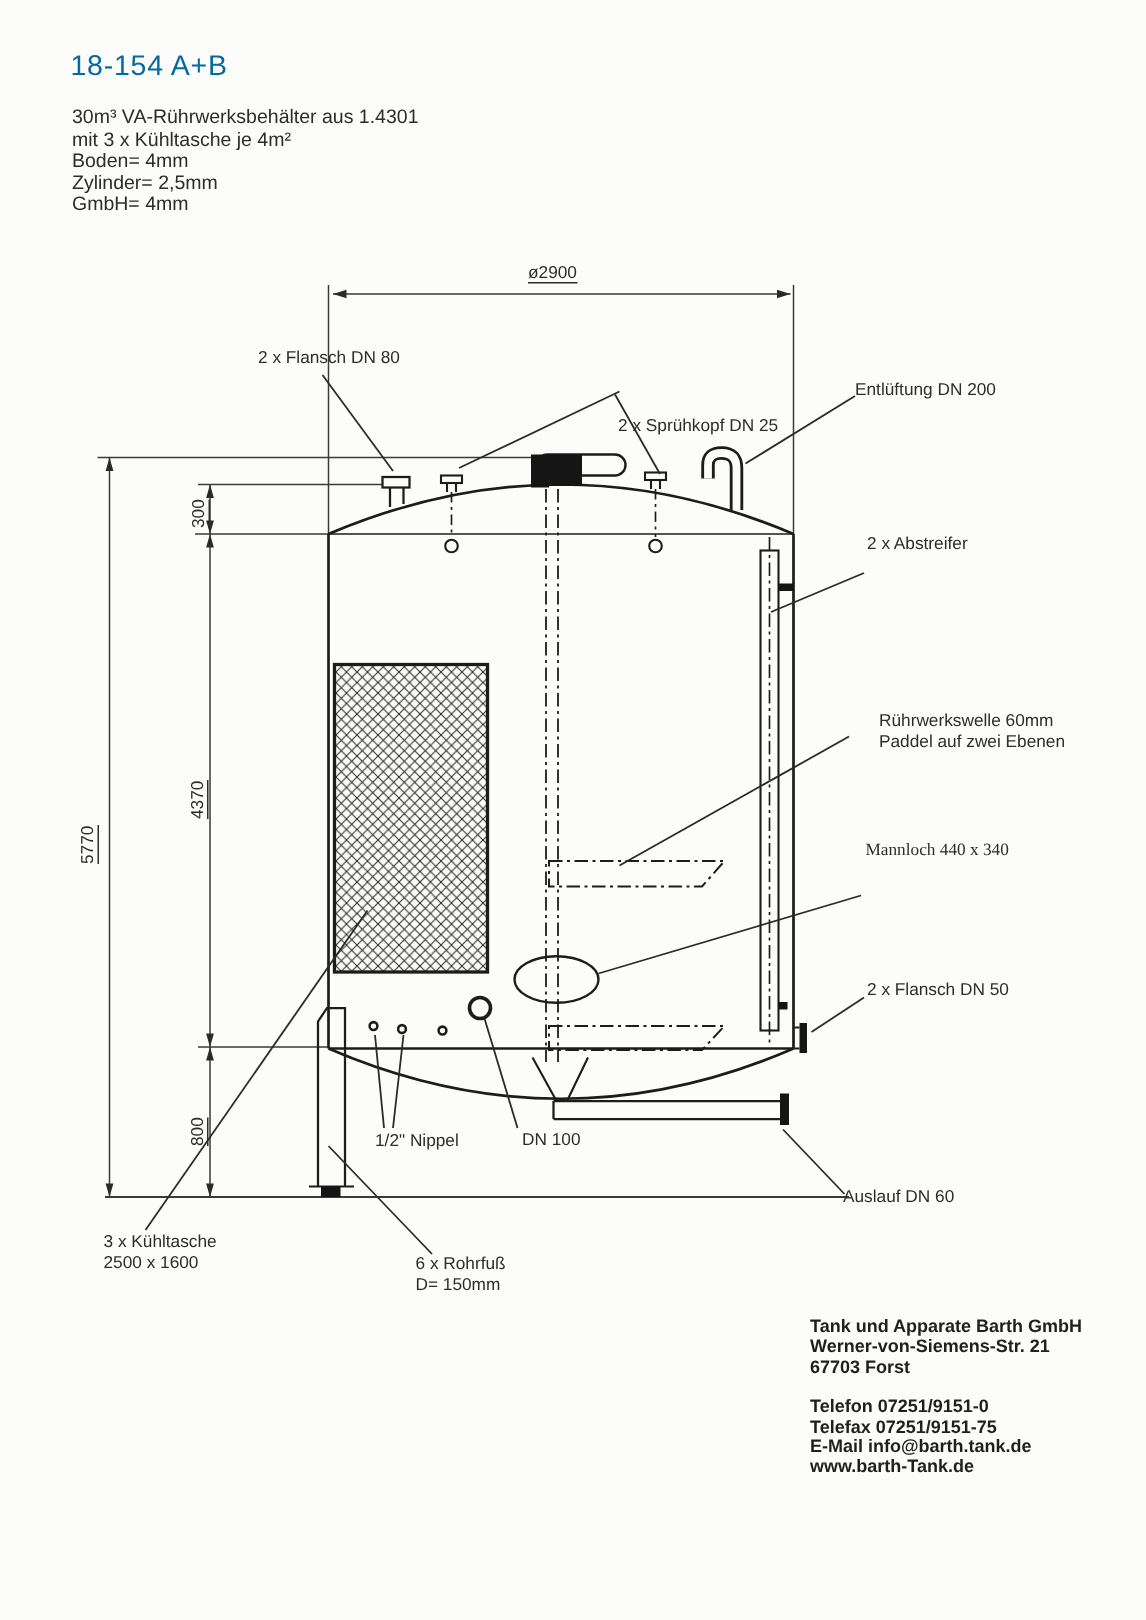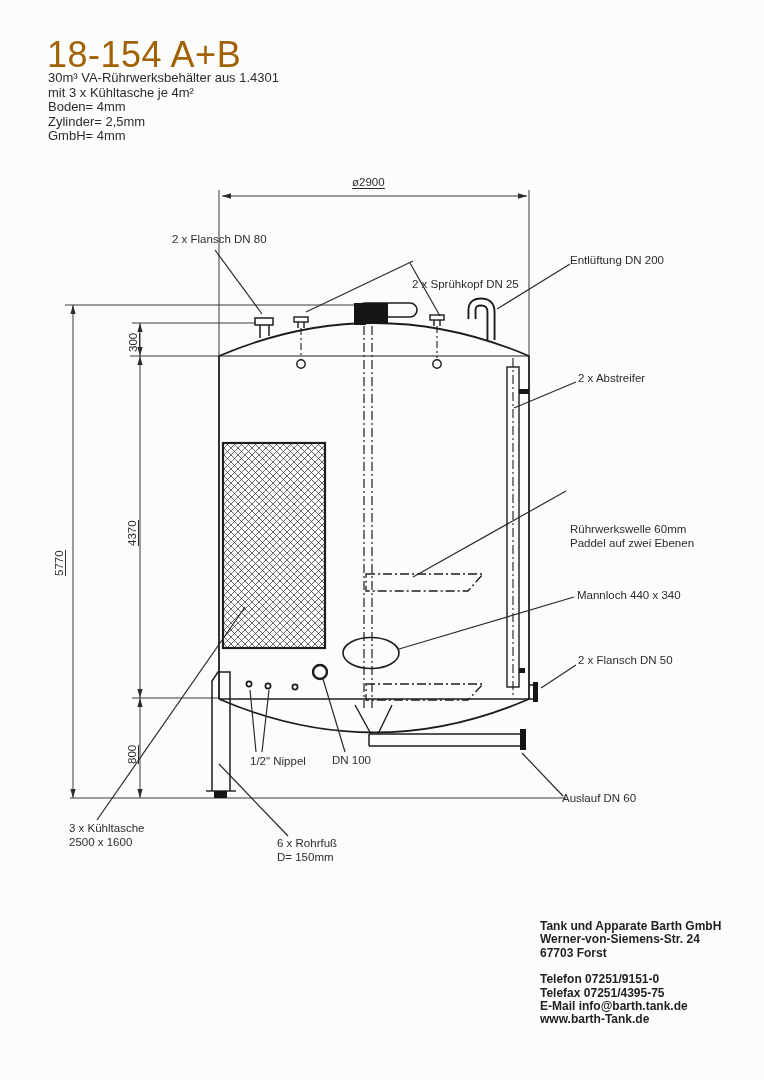--- a/index.html
+++ b/index.html
@@ -3,23 +3,23 @@
 <meta charset="utf-8">
 <style>
   html,body{margin:0;padding:0;background:#e8e8e8;}
   #canvas{position:relative;width:764px;height:1080px;background:#fcfcfa;overflow:hidden;
           font-family:"Liberation Sans", sans-serif;color:#222;}
   svg{position:absolute;left:0;top:0;}
   .lbl{position:absolute;font-size:11.5px;line-height:14px;color:#2c2c2c;white-space:nowrap;}
   .dimtxt{position:absolute;font-size:11.5px;color:#2c2c2c;white-space:nowrap;
           border-bottom:1px solid #2c2c2c;padding-bottom:0px;}
   .rot{transform:rotate(-90deg);transform-origin:0 0;}
-  #title{position:absolute;left:47px;top:34px;font-size:36px;letter-spacing:0.5px;color:#a16207;}
+  #title{position:absolute;left:47px;top:34px;font-size:19px;letter-spacing:0.5px;color:#0369a1;}
   #specs{position:absolute;left:48px;top:71px;font-size:13px;line-height:14.6px;color:#2c2c2c;}
-  #company{position:absolute;left:540px;top:920px;font-size:12px;line-height:13.4px;
+  #company{position:absolute;left:540px;top:878px;font-size:12px;line-height:13.4px;
            font-weight:bold;color:#1f1f1f;}
   .gap{height:13px;}
 </style>
 </head>
 <body>
 
 <div id="canvas">
 
   <svg width="764" height="1080" viewBox="0 0 764 1080">
     <defs>
@@ -170,43 +170,43 @@
 
   <div class="dimtxt" style="left:352px;top:176px;">ø2900</div>
   <div class="dimtxt rot" style="left:127px;top:352px;">300</div>
   <div class="dimtxt rot" style="left:126px;top:546px;">4370</div>
   <div class="dimtxt rot" style="left:53px;top:576px;">5770</div>
   <div class="dimtxt rot" style="left:126px;top:764px;">800</div>
 
   <div class="lbl" style="left:172px;top:232px;">2 x Flansch DN 80</div>
   <div class="lbl" style="left:412px;top:249px;margin-top:28px;">2 x Sprühkopf DN 25</div>
   <div class="lbl" style="left:570px;top:253px;">Entlüftung DN 200</div>
-  <div class="lbl" style="left:578px;top:371px;text-align:right;">2 x Abstreifer</div>
-  <div class="lbl" style="left:570px;top:474px;margin-top:48px;">
+  <div class="lbl" style="left:578px;top:356px;text-align:right;">2 x Abstreifer</div>
+  <div class="lbl" style="left:586px;top:474px;">
     <div>Rührwerkswelle 60mm</div>
     <div>Paddel auf zwei Ebenen</div>
   </div>
-  <div class="lbl" style="left:577px;top:588px;">Mannloch 440 x 340</div>
+  <div class="lbl" style="left:577px;top:560px;font-family:Liberation Serif, serif;">Mannloch 440 x 340</div>
   <div class="lbl" style="left:578px;top:653px;">2 x Flansch DN 50</div>
   <div class="lbl" style="left:250px;top:754px;">1/2" Nippel</div>
-  <div class="lbl" style="left:332px;top:753px;">DN 100</div>
+  <div class="lbl" style="left:348px;top:753px;">DN 100</div>
   <div class="lbl" style="left:562px;top:791px;">Auslauf DN 60</div>
   <div class="lbl" style="left:69px;top:821px;">
     <div>3 x Kühltasche</div>
     <div>2500 x 1600</div>
   </div>
   <div class="lbl" style="left:277px;top:836px;">
     <div>6 x Rohrfuß</div>
     <div>D= 150mm</div>
   </div>
 
   <div id="company">
     <div>Tank und Apparate Barth GmbH</div>
-    <div>Werner-von-Siemens-Str. 24</div>
+    <div>Werner-von-Siemens-Str. 21</div>
     <div>67703 Forst</div>
     <div class="gap"></div>
     <div>Telefon 07251/9151-0</div>
-    <div>Telefax 07251/4395-75</div>
+    <div>Telefax 07251/9151-75</div>
     <div>E-Mail info@barth.tank.de</div>
     <div>www.barth-Tank.de</div>
   </div>
 
 </div>
 
 </body></html>

